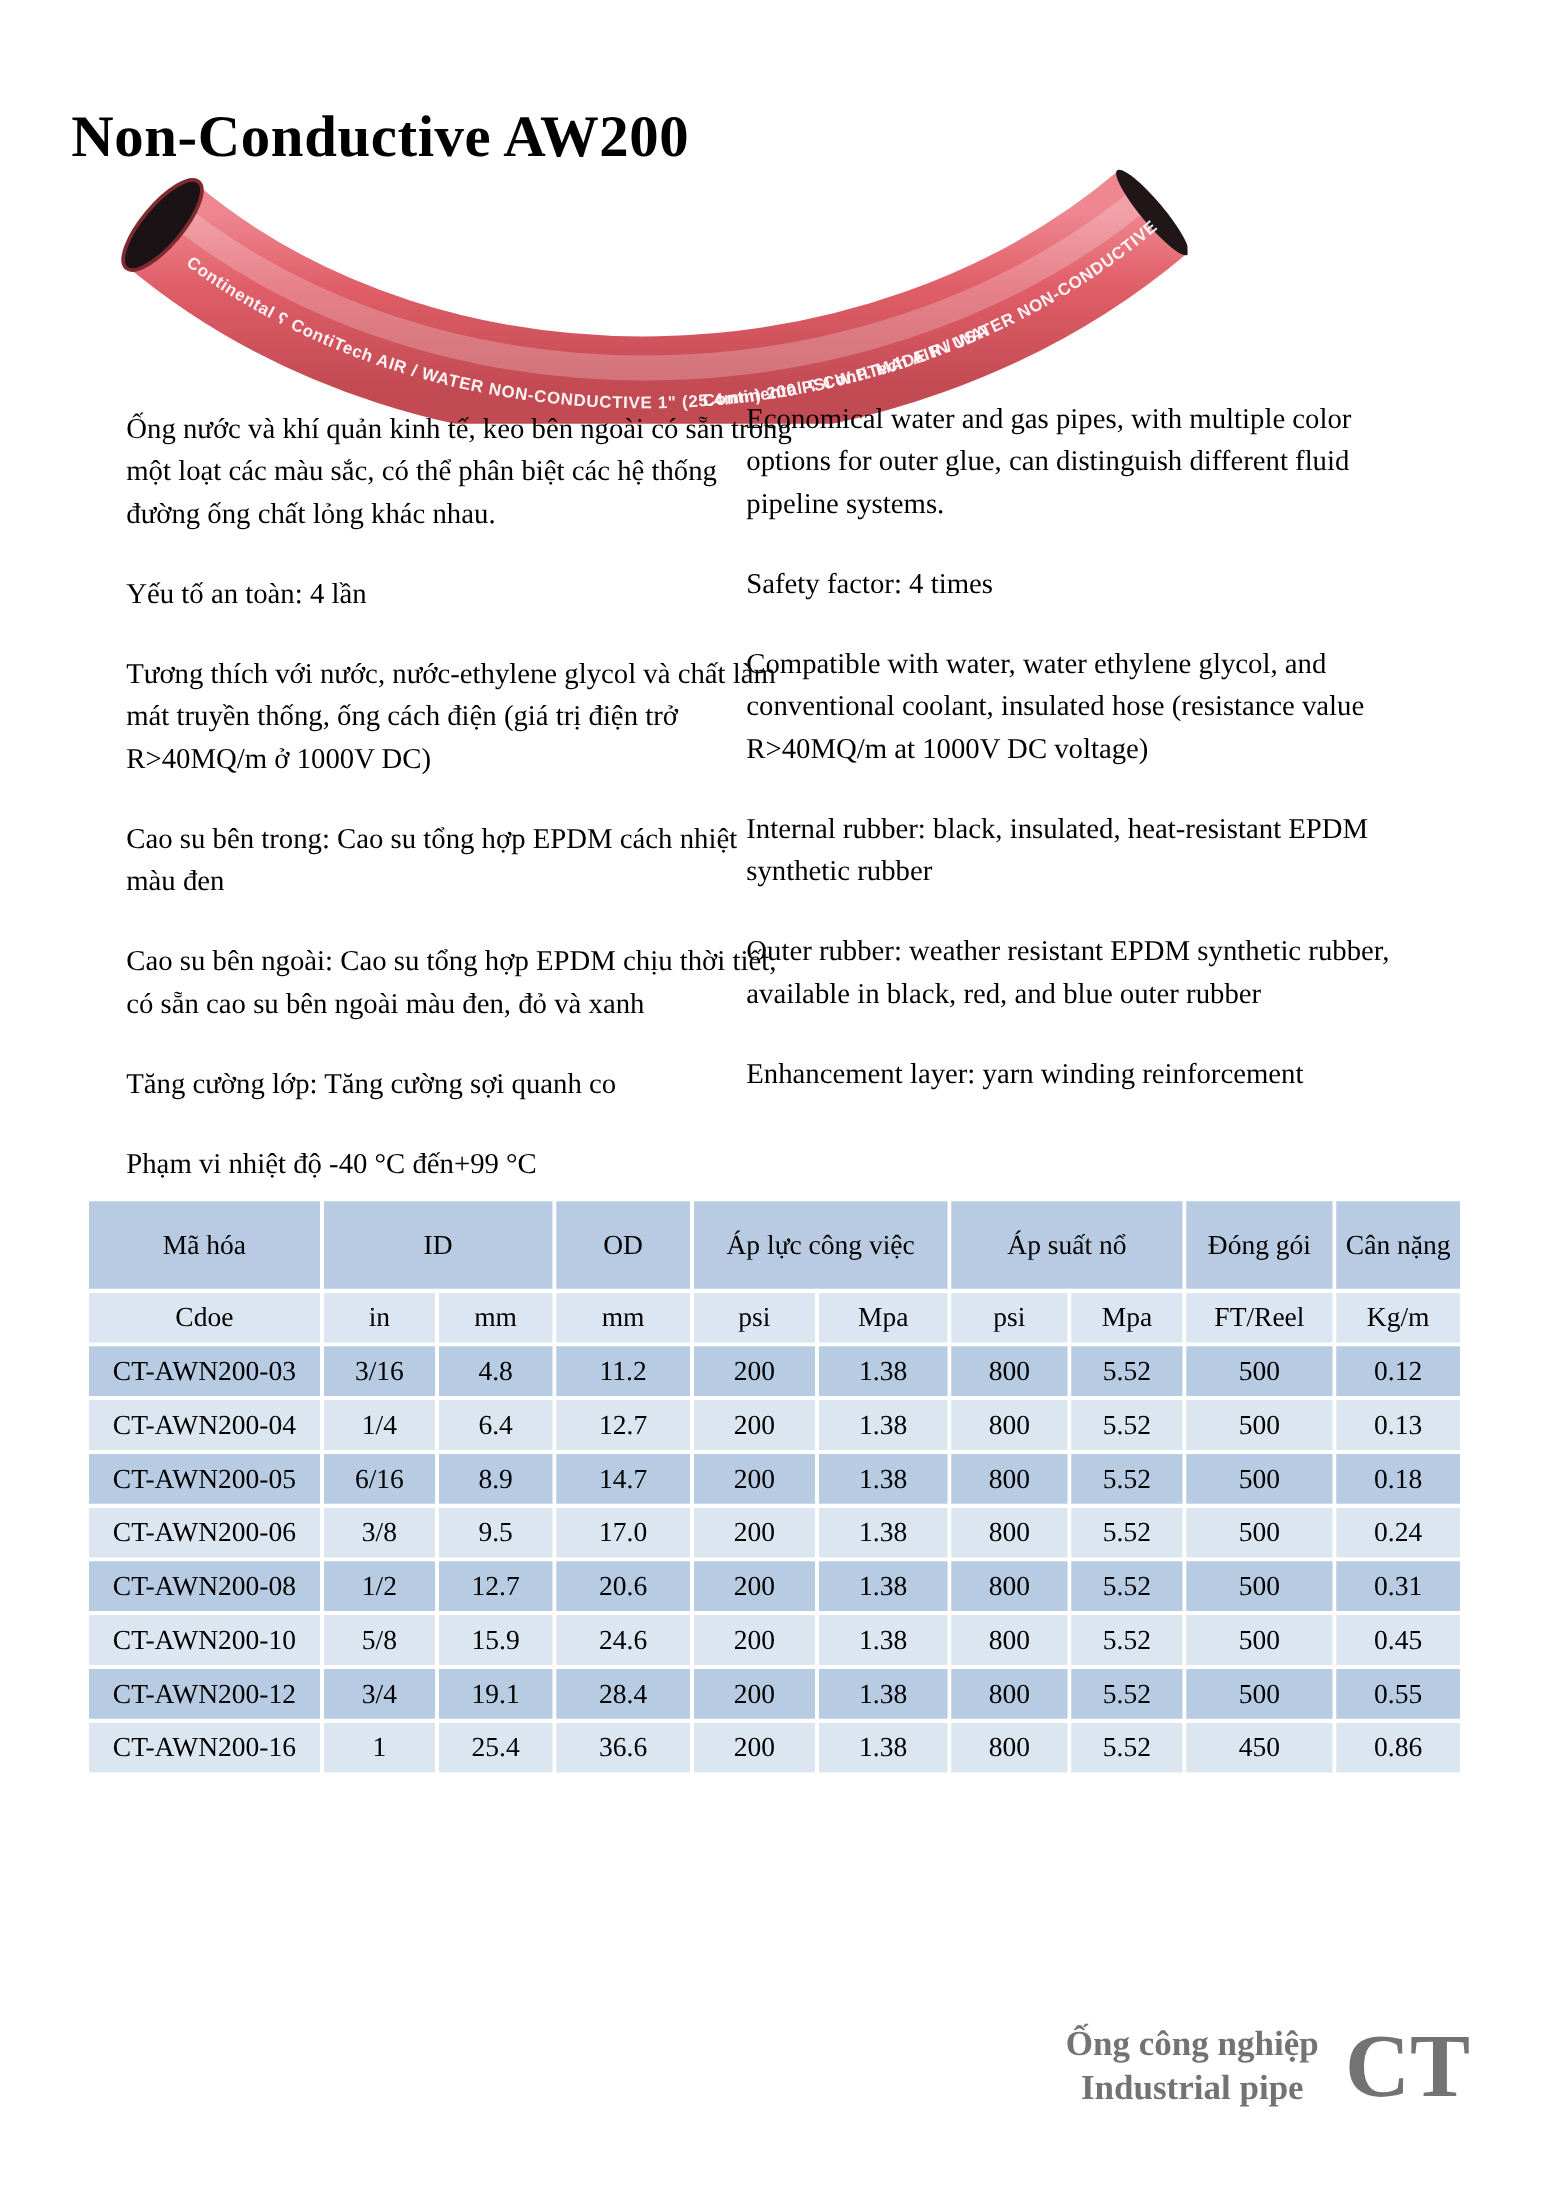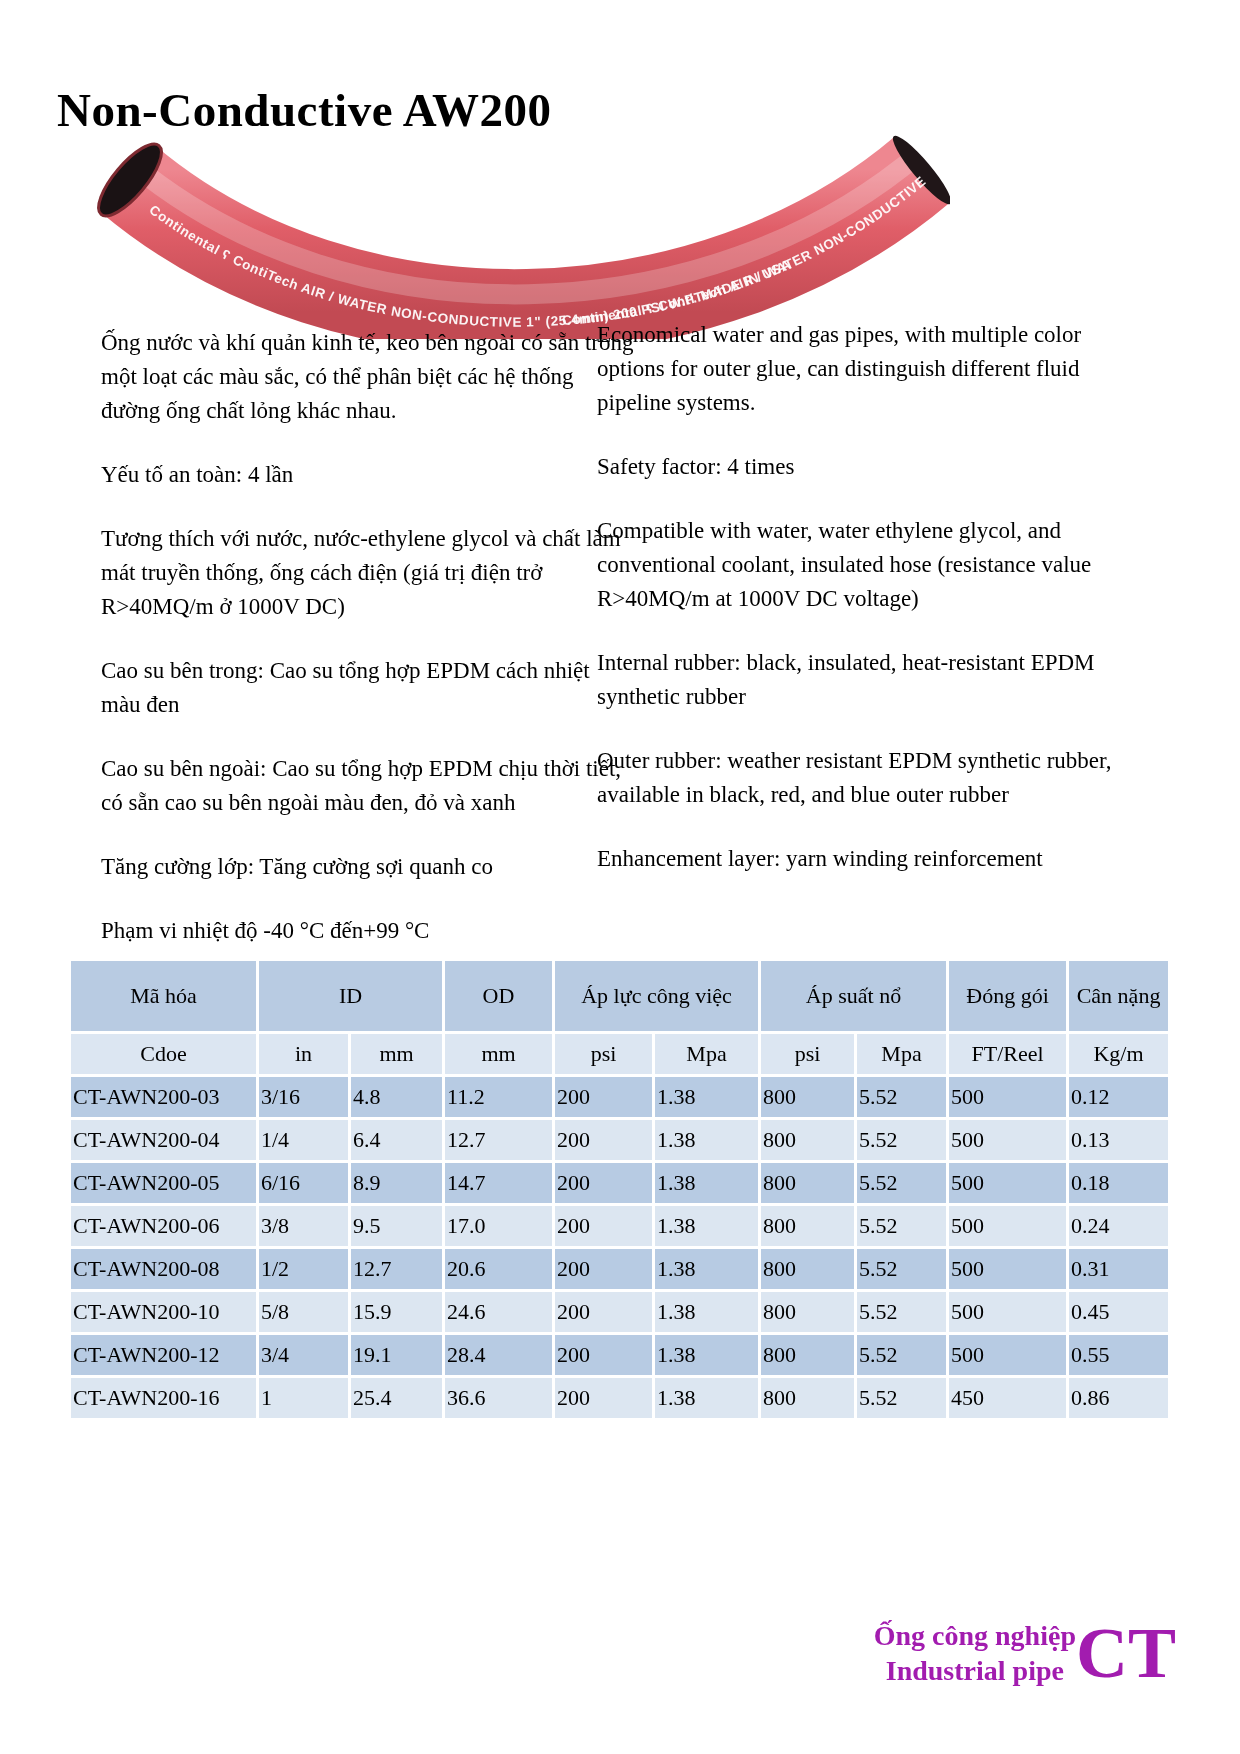--- a/index.html
+++ b/index.html
@@ -42,41 +42,42 @@
     line-height: 34px;
     margin: 0 0 30px 0;
   }
 
   table.spec-table {
     position: absolute;
     left: 68px; top: 958px;
     width: 1100px;
     border-collapse: collapse;
     table-layout: fixed;
+    text-align: center;
     font-size: 22px;
   }
   .spec-table th, .spec-table td {
     border: 3px solid #ffffff;
     font-weight: normal;
     padding: 0 2px;
     overflow: hidden;
   }
   .spec-table thead tr.group th { height: 70px; background: #b8cbe2; }
   .spec-table thead tr.sub th   { height: 40px; background: #dce6f2; }
   .spec-table tbody td          { height: 40px; }
   .spec-table tbody tr:nth-child(odd)  { background: #b7cbe3; }
   .spec-table tbody tr:nth-child(even) { background: #dce6f1; }
 
   .footer {
     position: absolute;
     right: 64px; top: 1618px;
     display: flex;
     align-items: center;
-    gap: 0;
-    color: #a21caf;
+    gap: 21px;
+    color: #737373;
   }
   .footer-lines {
     text-align: center;
     font-weight: bold;
     font-size: 28px;
     line-height: 35px;
   }
   .footer-logo {
     font-size: 72px;
     font-weight: bold;

